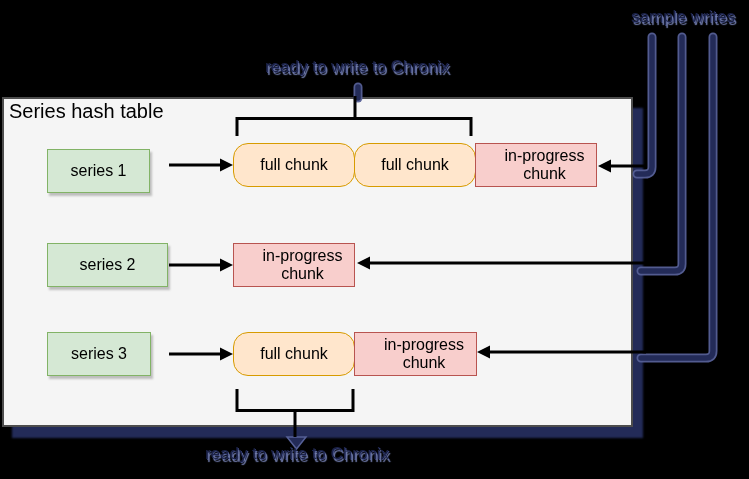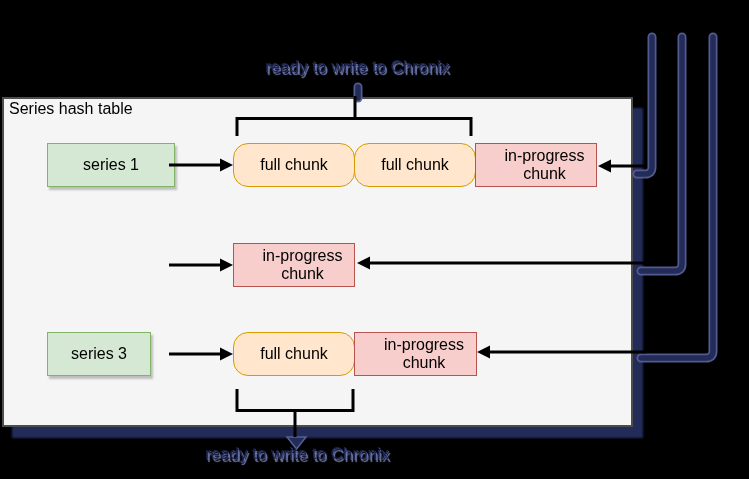--- a/index.html
+++ b/index.html
@@ -10,34 +10,34 @@
   }
   
   #panel{
     position:absolute;left:2px;top:97px;width:627px;height:326px;
     background:var(--panel-fill);
     border:2px solid var(--panel-border);
     box-shadow:10px 11px 2px var(--shadow-core);
   }
   .panel-title{
     position:absolute;left:9px;top:100px;
-    font-size:16px;color:#000;white-space:nowrap;
+    font-size:20px;color:#000;white-space:nowrap;
   }
   
   .node{
     position:absolute;box-sizing:border-box;height:44px;
     display:flex;align-items:center;justify-content:center;text-align:center;
     font-size:16px;line-height:1.15;color:#000;
     border:1px solid;box-shadow:2px 3px 2px rgba(90,90,90,0.35);
   }
   .node.green {background:var(--green-fill); border-color:var(--green-border);}
   .node.orange{background:var(--orange-fill);border-color:var(--orange-border);box-shadow:none;border-radius:15px;}
   .node.pink  {background:var(--red-fill);   border-color:var(--red-border);box-shadow:none;padding-left:17px;}
   
-  #s1{left:47px;top:143px;width:128px;}
+  #s1{left:47px;top:149px;width:103px;}
   #r1c1{left:233px;top:143px;width:122px;}
   #r1c2{left:354px;top:143px;width:122px;}
   #r1c3{left:475px;top:143px;width:122px;}
   
   #s2{left:47px;top:243px;width:121px;}
   #r2c1{left:233px;top:243px;width:122px;}
   
   #s3{left:47px;top:332px;width:104px;}
   #r3c1{left:233px;top:332px;width:122px;}
   #r3c2{left:354px;top:332px;width:123px;}
@@ -72,20 +72,23 @@
   <div class="node orange" id="r1c1">
       <span>full chunk</span>
     </div>
   <div class="node orange" id="r1c2">
       <span>full chunk</span>
     </div>
   <div class="node pink" id="r1c3">
       <span>in-progress chunk</span>
     </div>
 
+  <div class="node green" id="s2">
+      <span>series 2</span>
+    </div>
   <div class="node pink" id="r2c1">
       <span>in-progress chunk</span>
     </div>
 
   <div class="node green" id="s3">
       <span>series 3</span>
     </div>
   <div class="node orange" id="r3c1">
       <span>full chunk</span>
     </div>
@@ -143,14 +146,15 @@
       <polygon class="head" points="357,263 370,256.5 370,269.5"></polygon>
     </g>
     <g>
       <line class="blk" x1="646" y1="352" x2="490" y2="352"></line>
       <polygon class="head" points="477,352 490,345.5 490,358.5"></polygon>
     </g>
   </svg>
 
   <div class="ghost" id="ghost-top">ready to write to Chronix</div>
   <div class="ghost" id="ghost-bottom">ready to write to Chronix</div>
+  <div class="ghost" id="ghost-sample">sample writes</div>
 
 </div>
 
 </body></html>

